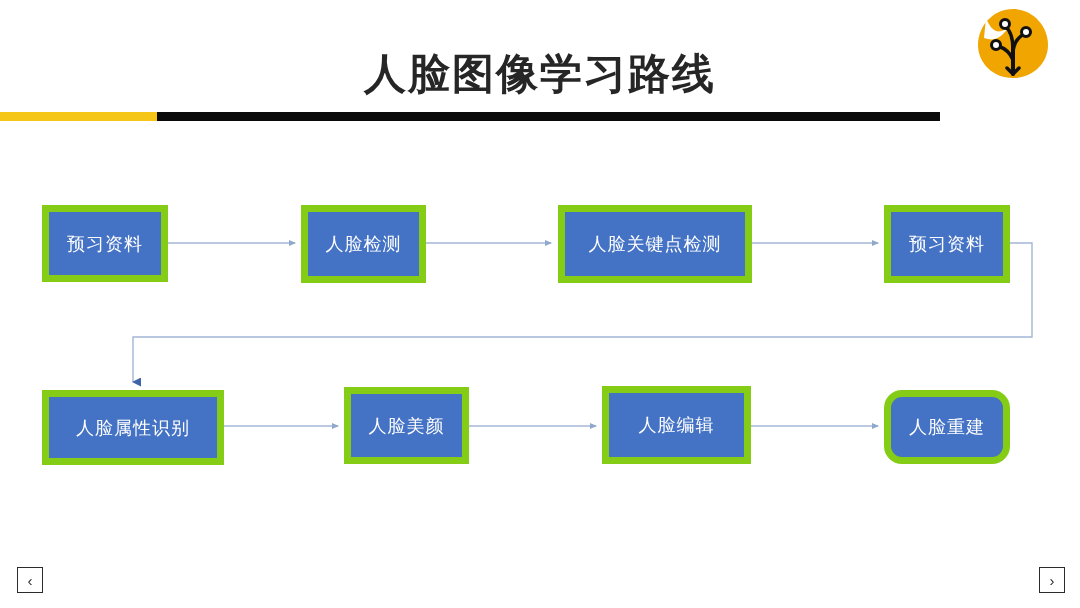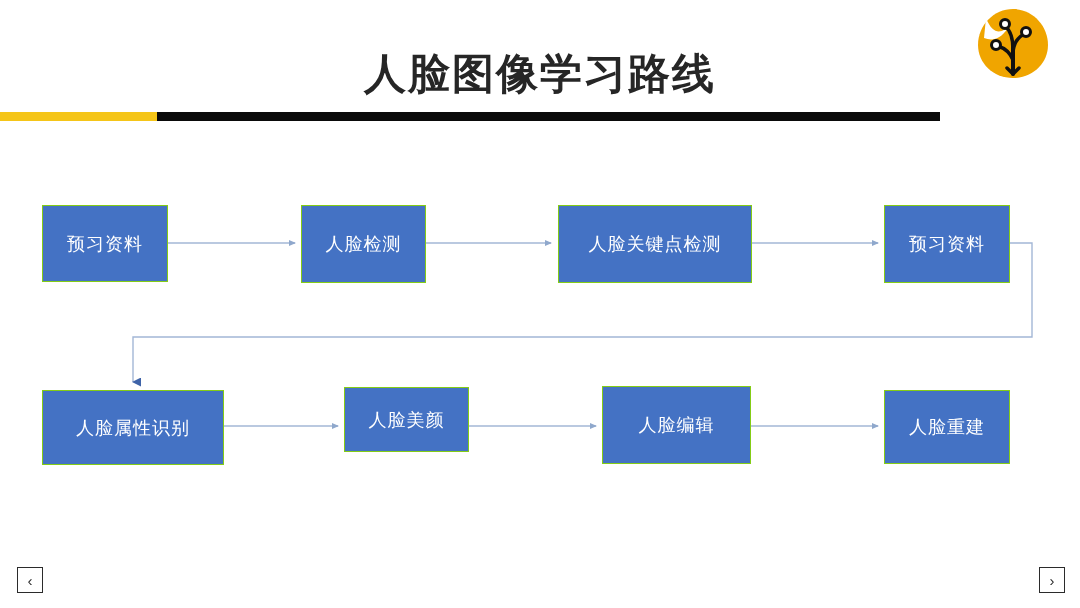--- a/index.html
+++ b/index.html
@@ -78,21 +78,21 @@
 
   
   #flow {
     position: absolute;
     left: 0; top: 0;
     width: 1080px; height: 608px;
   }
   .node {
     position: absolute;
     background: #4472C4;
-    border: 1px solid #84cc16;
+    border: 7px solid #84cc16;
     box-sizing: border-box;
     display: flex;
     align-items: center;
     justify-content: center;
     color: #FFFFFF;
     font-size: 18px;
     font-family: "Liberation Serif", "DejaVu Serif", serif;
     letter-spacing: 1px;
     white-space: nowrap;
   }
@@ -175,29 +175,29 @@
 </div>
 
 <div class="node" style="left:884px; top:205px; width:126px; height:78px;">
   <span>预习资料</span>
 </div>
 
 <div class="node" style="left:42px; top:390px; width:182px; height:75px;text-align:right;">
   <span>人脸属性识别</span>
 </div>
 
-<div class="node" style="left:344px; top:387px; width:125px; height:65px;">
+<div class="node" style="left:344px; top:387px; width:125px; height:77px;">
   <span>人脸美颜</span>
 </div>
 
 <div class="node" style="left:602px; top:386px; width:149px; height:78px;">
   <span>人脸编辑</span>
 </div>
 
-<div class="node" style="left:884px; top:390px; width:126px; height:74px;">
+<div class="node" style="left:884px; top:390px; width:126px; height:74px;border-radius:18px;">
   <span>人脸重建</span>
 </div>
 
 <div class="nav-btn" id="nav-prev">
   <span>‹</span>
 </div>
 <div class="nav-btn" id="nav-next">
   <span>›</span>
 </div>
 

